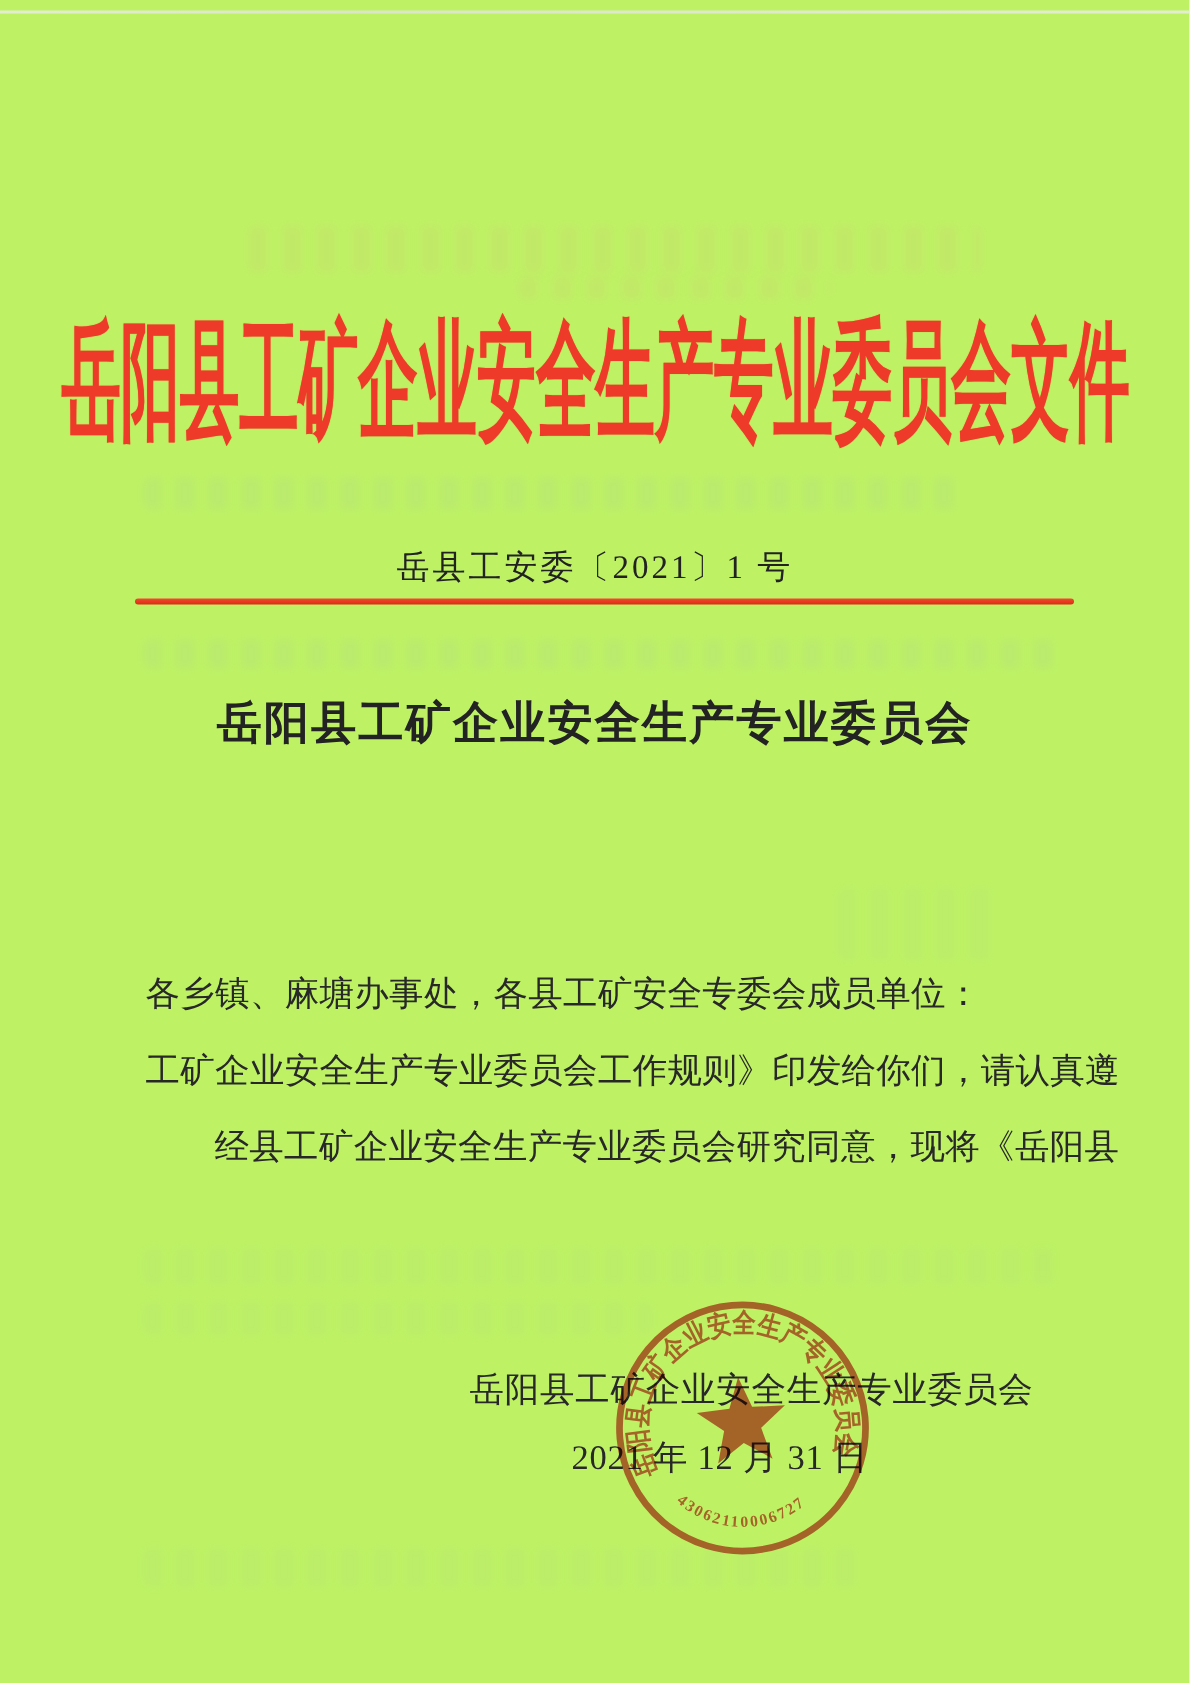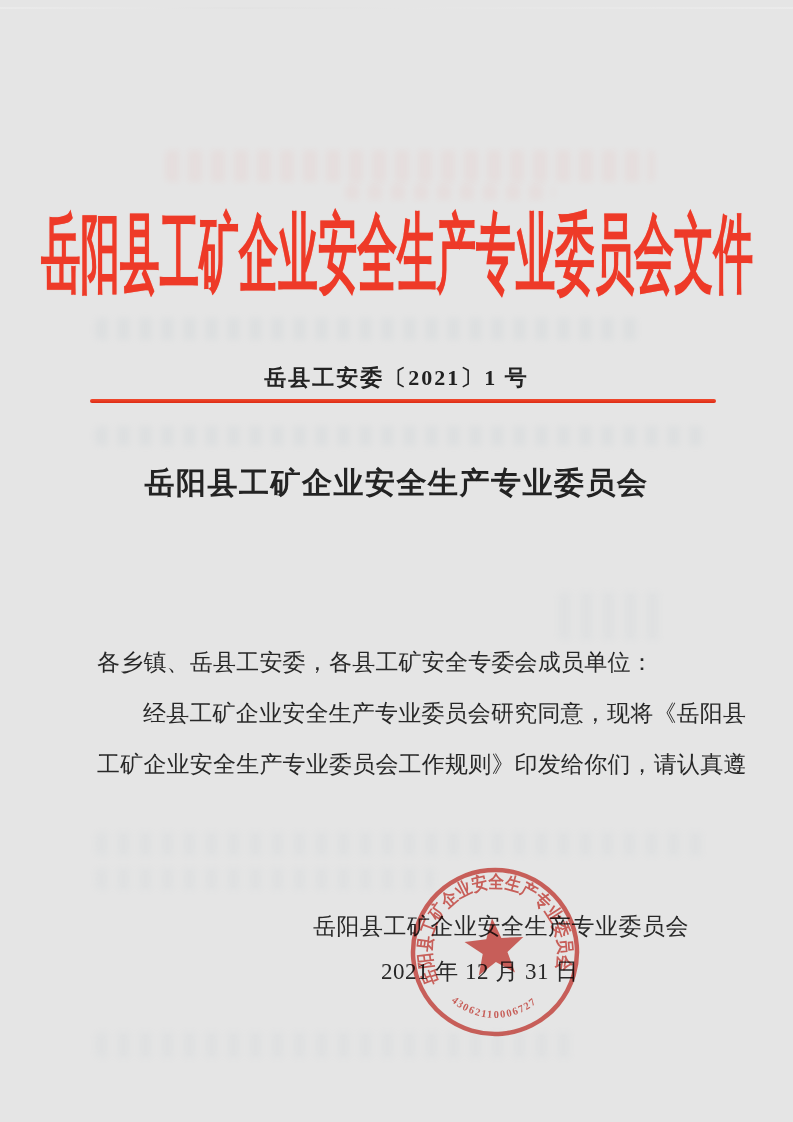--- a/index.html
+++ b/index.html
@@ -5,21 +5,21 @@
   html,body{margin:0;padding:0;}
   body{
     width:793px;height:1122px;
     background:#ffffff;
     font-family:"Liberation Serif","DejaVu Serif",serif;
     overflow:hidden;
     position:relative;
   }
   .page{
     position:absolute;inset:0;
-    background:#e5e5e5;
+    background:#bef264;
   }
   .scan-edge-top{
     position:absolute;left:0;top:7px;width:100%;height:2px;
     background:linear-gradient(90deg,#ececec,#e2e2e2 30%,#ececec);
     opacity:.8;
   }
   
   .smudge{
     position:absolute;
     filter:blur(3px);
@@ -48,21 +48,20 @@
     transform-origin:center center;
     letter-spacing:0;
     text-shadow:0 0 1px rgba(238,58,40,.55);
   }
   .docnum{
     position:absolute;left:0;top:362px;width:100%;
     text-align:center;
     font-size:22px;line-height:32px;
     letter-spacing:2px;
     color:#222222;
-    font-weight:bold;
   }
   .red-rule{
     position:absolute;left:90px;top:399px;width:626px;height:4px;
     background:linear-gradient(180deg,#f04a2e,#dd2b14);
     border-radius:2px;
   }
   .title-block{
     position:absolute;left:0;top:459px;width:100%;
     text-align:center;
     font-weight:bold;
@@ -126,23 +125,23 @@
 
   <div class="docnum">岳县工安委〔2021〕1 号</div>
 
   <div class="red-rule"></div>
 
   <div class="title-block">
     <div>岳阳县工矿企业安全生产专业委员会</div>
   </div>
 
   <div class="body-block">
-    <div class="bline">各乡镇、岳县工安委，各县工矿安全专委会成员单位：</div>
+    <div class="bline">各乡镇、麻塘办事处，各县工矿安全专委会成员单位：</div>
+    <div class="bline">工矿企业安全生产专业委员会工作规则》印发给你们，请认真遵</div>
     <div class="bline indent">经县工矿企业安全生产专业委员会研究同意，现将《岳阳县</div>
-    <div class="bline">工矿企业安全生产专业委员会工作规则》印发给你们，请认真遵</div>
   </div>
 
   <div class="signature">岳阳县工矿企业安全生产专业委员会</div>
   <div class="date">2021 年 12 月 31 日</div>
 
   <svg class="seal" viewBox="0 0 200 200" xmlns="http://www.w3.org/2000/svg">
     <defs>
       <path id="ringTextPath" d="M 41.1 125 A 64 64 0 1 1 158.9 125" fill="none"></path>
       <path id="serialPath" d="M 48 140.6 A 66 66 0 0 0 152 140.6" fill="none"></path>
     </defs>

